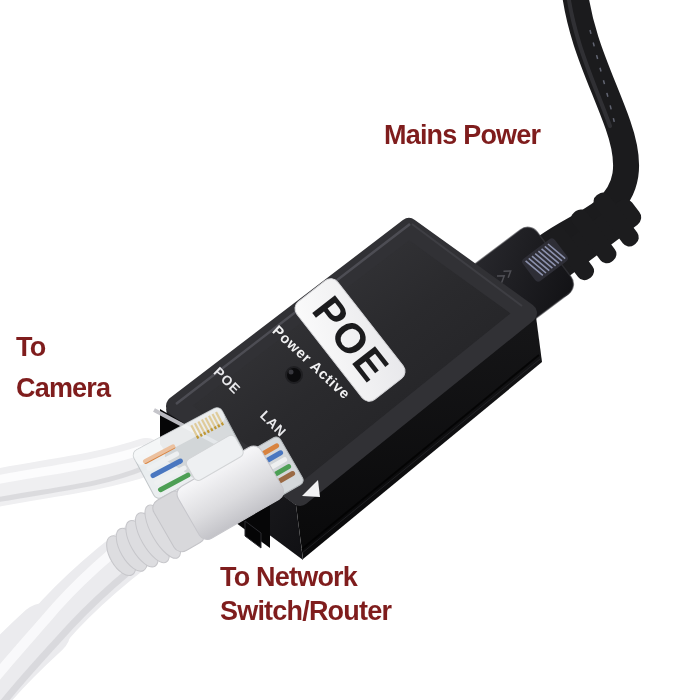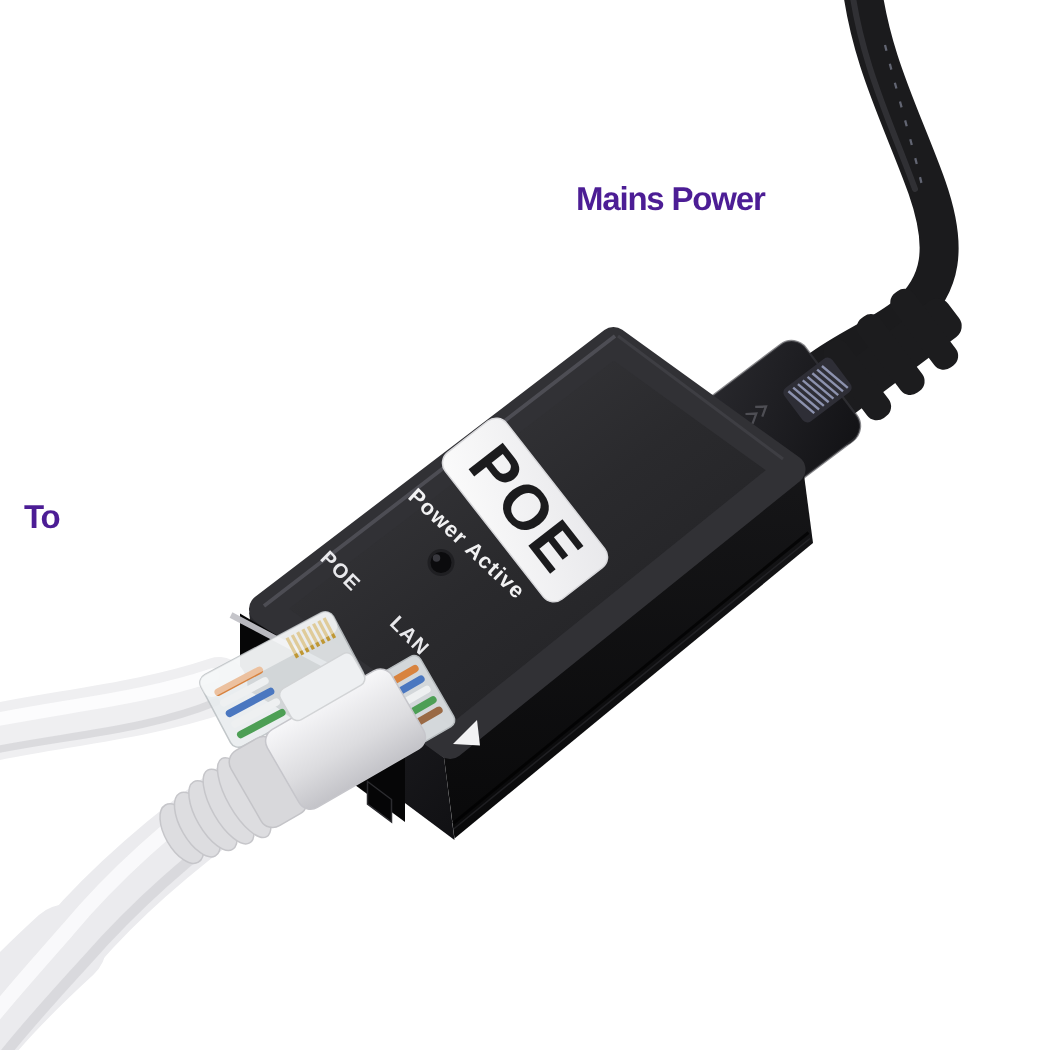--- a/index.html
+++ b/index.html
@@ -1,20 +1,20 @@
 <!DOCTYPE html>
 <html><head>
 <meta charset="utf-8">
 <style>
   html,body{margin:0;padding:0;background:#ffffff;}
   .stage{position:relative;width:700px;height:700px;background:#ffffff;overflow:hidden;
          font-family:"Liberation Sans",sans-serif;}
   .photo{position:absolute;left:0;top:0;}
-  .annot{position:absolute;font-weight:700;font-size:22px;line-height:1;
-         color:#4c1d95;letter-spacing:-0.8px;white-space:nowrap;}
+  .annot{position:absolute;font-weight:700;font-size:27px;line-height:1;
+         color:#7f1d1d;letter-spacing:-0.8px;white-space:nowrap;}
   .annot .l2{display:block;}
   #annot-mains{left:384px;top:122px;}
   #annot-camera{left:16px;top:334px;}
   #annot-camera .l2{margin-top:14px;}
   #annot-network{left:220px;top:564px;}
   #annot-network .l2{margin-top:7px;}
   svg text{font-family:"Liberation Sans",sans-serif;}
   .brandText{font-size:42px;font-weight:800;letter-spacing:2px;fill:#1b1b1d;}
   .ledText{font-size:14.5px;font-weight:600;letter-spacing:.8px;fill:#f2f2f3;}
   .portText{font-size:13.5px;font-weight:700;letter-spacing:1px;fill:#e9e9ec;}
@@ -184,16 +184,21 @@
       <rect x="-34" y="-48" width="56" height="24" rx="5" fill="#eef0f2" stroke="#d2d4d6" stroke-width="1"></rect>
     </g>
   </svg>
 
   <div class="annot" id="annot-mains">
     <span>Mains Power</span>
   </div>
 
   <div class="annot" id="annot-camera">
     <span>To</span>
+    <span class="l2">Camera</span>
   </div>
 
+  <div class="annot" id="annot-network">
+    <span>To Network</span>
+    <span class="l2">Switch/Router</span>
+  </div>
 
 </div>
 
 </body></html>

